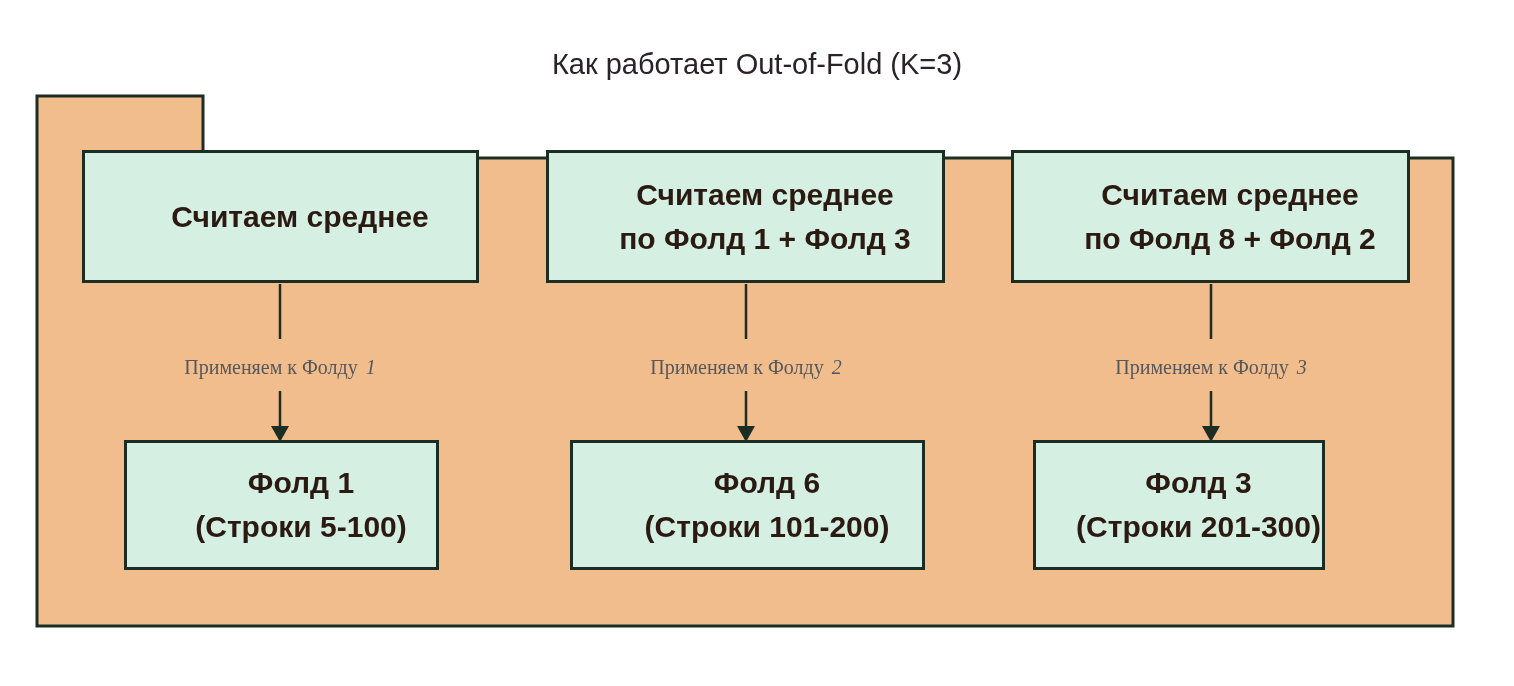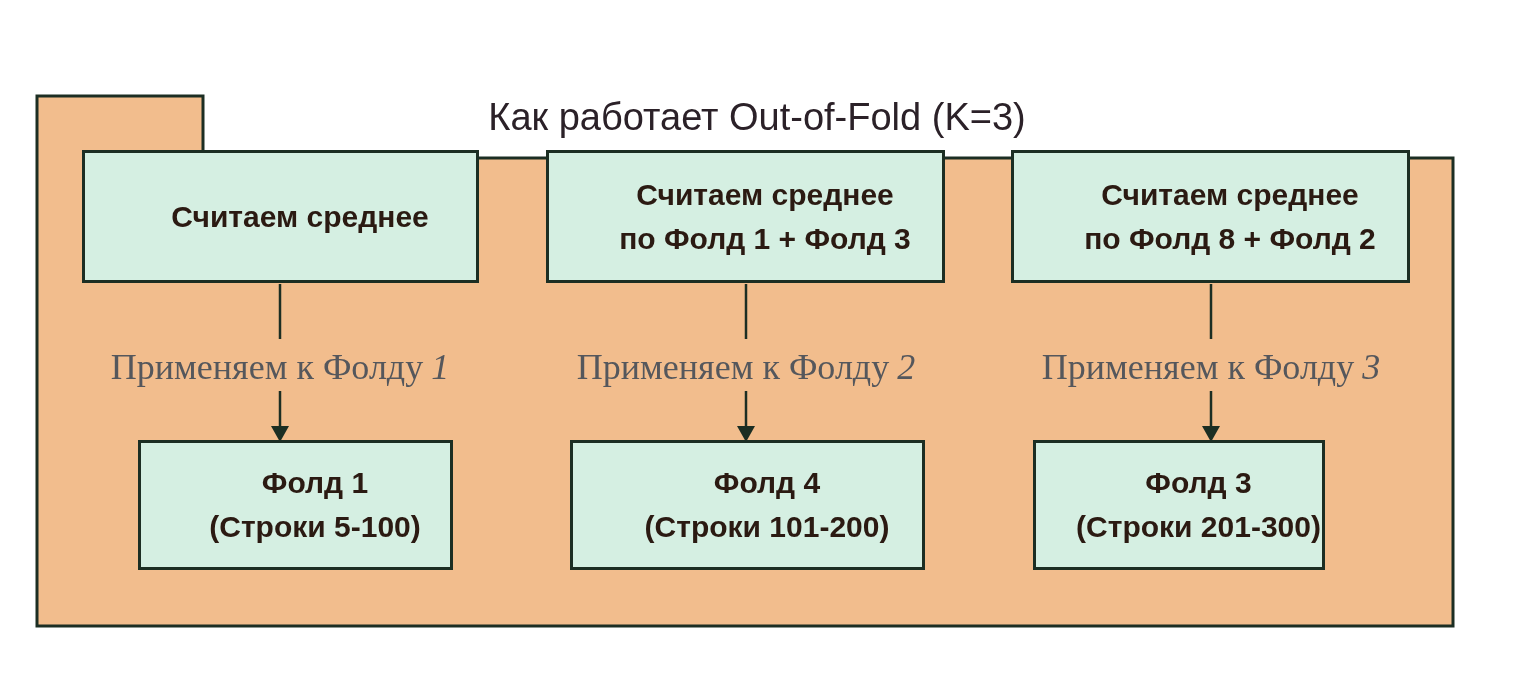--- a/index.html
+++ b/index.html
@@ -6,23 +6,22 @@
   .canvas {
     position:relative;
     width:1514px; height:686px;
     background: var(--background, #ffffff);
     font-family:"Liberation Sans", sans-serif;
     overflow:hidden;
   }
   .title {
     position:absolute; left:0; top:48px; width:100%;
     text-align:center;
-    font-size:38px; font-weight:400;
+    font-size:29px; font-weight:400;
     color: var(--title-text, #2b2128);
-    margin-top: 48px;
   }
   svg.bg { position:absolute; left:0; top:0; }
   .folder-path {
     fill: var(--folder-fill, #F2BD8D);
     stroke: var(--border, #1c2e23);
     stroke-width:3;
   }
   .arrow-line {
     stroke: var(--border, #1c2e23);
     stroke-width:2.5;
@@ -37,28 +36,28 @@
     align-items:center; justify-content:center;
     text-align:left;
     color: var(--box-text, #2b1a12);
     font-weight:700; font-size:30px; line-height:44px;padding-left:39px;
   }
   .top-node { top:150px; height:133px; }
   .bot-node { top:440px; height:130px; }
   .top-node.c1 { left:82px;   width:397px; }
   .top-node.c2 { left:546px;  width:399px; }
   .top-node.c3 { left:1011px; width:399px; }
-  .bot-node.c1 { left:138px;  width:315px; }
+  .bot-node.c1 { left:124px;  width:315px; }
   .bot-node.c2 { left:570px;  width:355px; }
   .bot-node.c3 { left:1033px; width:292px; }
   .edge-label {
     position:absolute; top:344px; height:46px; line-height:46px;
     width:400px; text-align:center;
     font-family:"Liberation Serif", serif;
-    font-size:36px;
+    font-size:20px;
     color: var(--label-text, #55575c);
     white-space:nowrap;
   }
   .edge-label.c1 { left:80px; }
   .edge-label.c2 { left:546px; }
   .edge-label.c3 { left:1011px;text-align:center; }
   .edge-label .num { font-style:italic; margin-left:8px; }
 </style>
 </head>
 <body>
@@ -91,21 +90,21 @@
     <div>Фолд 1</div>
     <div>(Строки 5-100)</div>
   </div>
 
   <div class="node top-node c2">
     <div>Считаем среднее</div>
     <div>по Фолд 1 + Фолд 3</div>
   </div>
   <div class="edge-label c2"><span>Применяем к Фолду</span><span class="num">2</span></div>
   <div class="node bot-node c2">
-    <div>Фолд 4</div>
+    <div>Фолд 6</div>
     <div>(Строки 101-200)</div>
   </div>
 
   <div class="node top-node c3">
     <div>Считаем среднее</div>
     <div>по Фолд 8 + Фолд 2</div>
   </div>
   <div class="edge-label c3"><span>Применяем к Фолду</span><span class="num">3</span></div>
   <div class="node bot-node c3">
     <div>Фолд 3</div>

